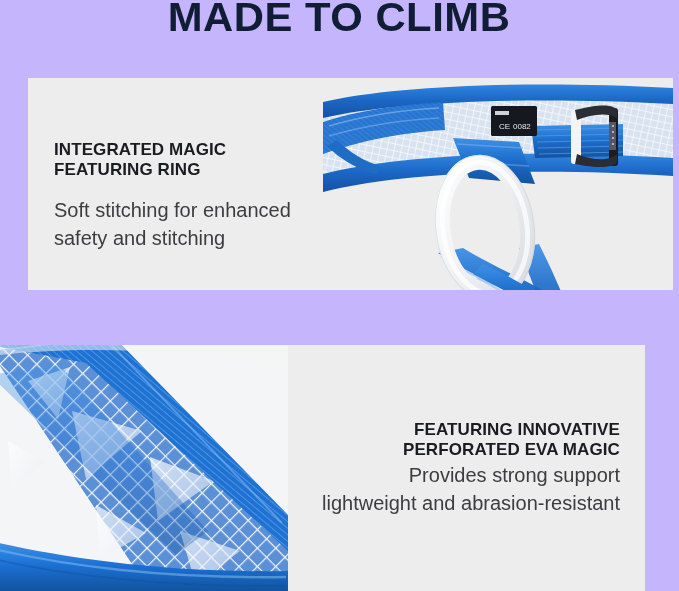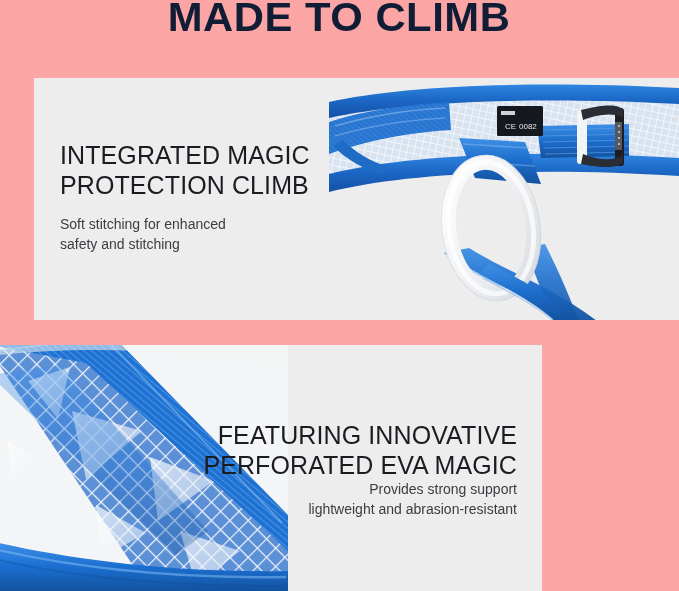--- a/index.html
+++ b/index.html
@@ -2,56 +2,56 @@
 <html><head>
 <meta charset="utf-8">
 <style>
   * { margin:0; padding:0; box-sizing:border-box; }
   html, body {
     width:679px; height:591px;
     background:#ffffff;
     font-family:"Liberation Sans", sans-serif;
     overflow:hidden;
   }
-  #root { position:relative; width:679px; height:591px; background:#fca5a5; }
+  #root { position:relative; width:679px; height:591px; background:#c4b5fd; }
 
   
   .banner {
     position:absolute; left:0; top:-7px; width:679px; height:48px;
     display:flex; align-items:center; justify-content:center;
   }
   .banner-title {
     font-size:41px; font-weight:bold; letter-spacing:0.5px;
     color:#111d35;
     font-family:"Liberation Sans", sans-serif;
     transform:scaleX(1.02);
     white-space:nowrap;
   }
 
   
   .panel-top {
-    position:absolute; left:34px; top:78px; width:645px; height:242px;
+    position:absolute; left:28px; top:78px; width:645px; height:212px;
     background:#ededed; overflow:hidden;
   }
   .panel-bottom {
-    position:absolute; left:0px; top:345px; width:542px; height:246px;
+    position:absolute; left:0px; top:345px; width:645px; height:246px;
     background:#ededed; overflow:hidden;padding-left:16px;
   }
 
   
   .top-copy {
     position:absolute; left:26px; top:62px; width:290px; text-align:left;
   }
   .headline {
-    font-size:25px; font-weight:normal; color:#1b1b22;
+    font-size:17px; font-weight:bold; color:#1b1b22;
     line-height:1.20; letter-spacing:0.1px;
   }
   .subcopy {
     margin-top:15px;
-    font-size:14px; font-weight:normal; color:#3c3c42;
+    font-size:20px; font-weight:normal; color:#3c3c42;
     line-height:1.42;
   }
 
   
   .bot-copy {
     position:absolute; right:25px; top:75px; width:360px; text-align:right;
   }
   .bot-copy .subcopy { margin-top:0; }
 
   
@@ -168,21 +168,21 @@
         </g>
 
         <path d="M150 196 C172 208 200 220 226 243 L248 243 C218 214 186 198 160 186 Z" fill="url(#webbing)"></path>
         <path d="M154 200 C176 212 202 224 224 242" stroke="#8cbcf0" stroke-width="1.8" fill="none" opacity="0.6"></path>
       </svg>
     </div>
 
     <div class="top-copy">
       <div class="headline">
         <div>INTEGRATED MAGIC</div>
-        <div>PROTECTION CLIMB</div>
+        <div>FEATURING RING</div>
       </div>
       <div class="subcopy">
         <div>Soft stitching for enhanced</div>
         <div>safety and stitching</div>
       </div>
     </div>
   </div>
 
   <div class="panel-bottom">
 

